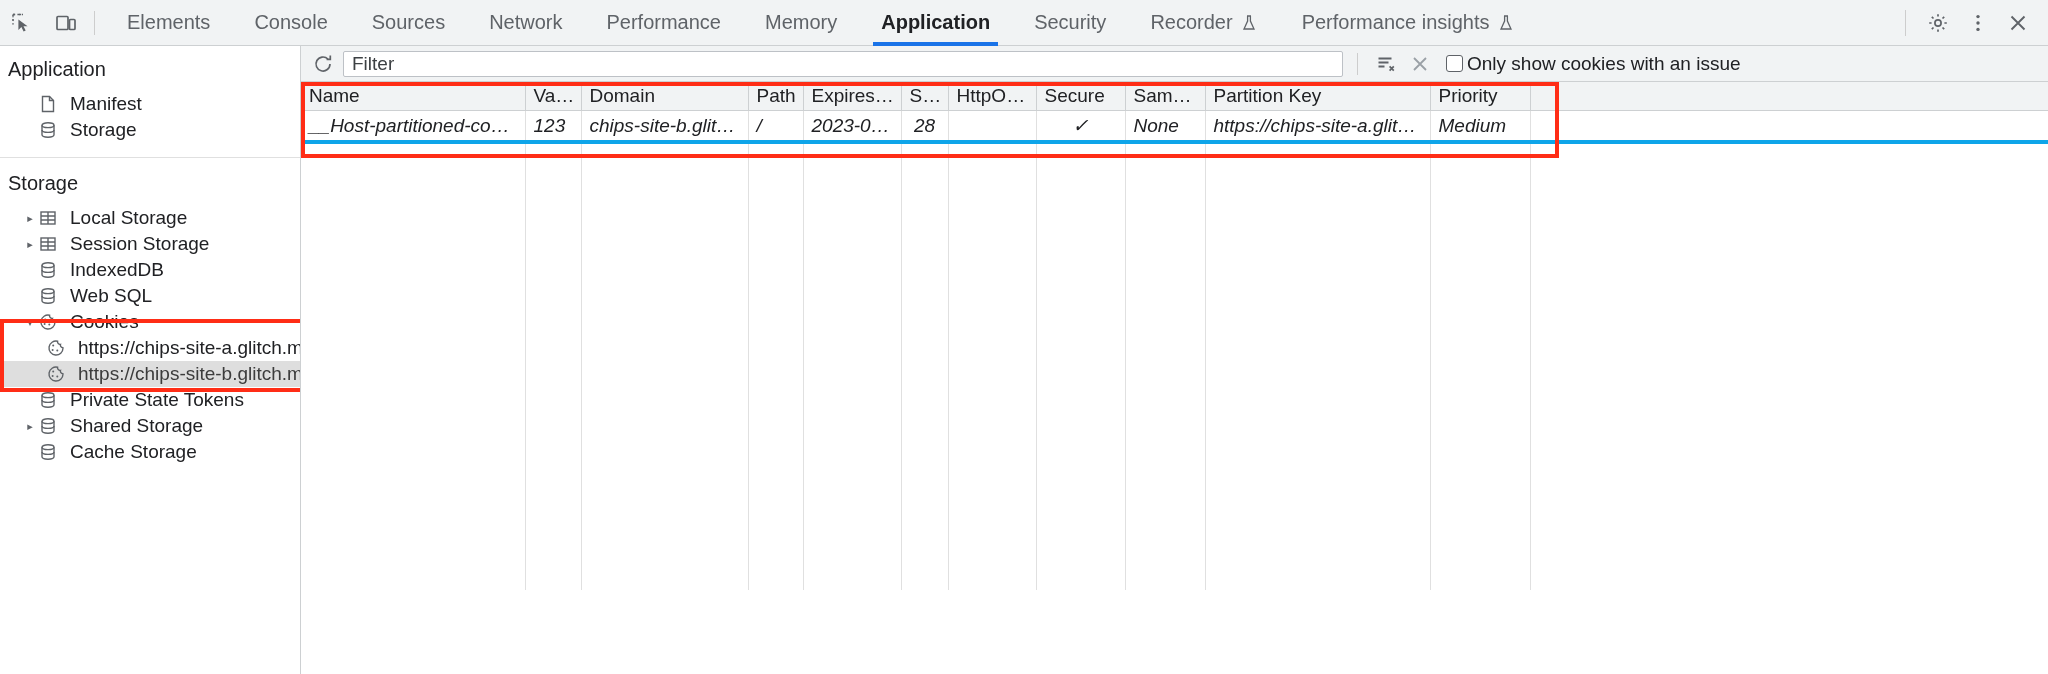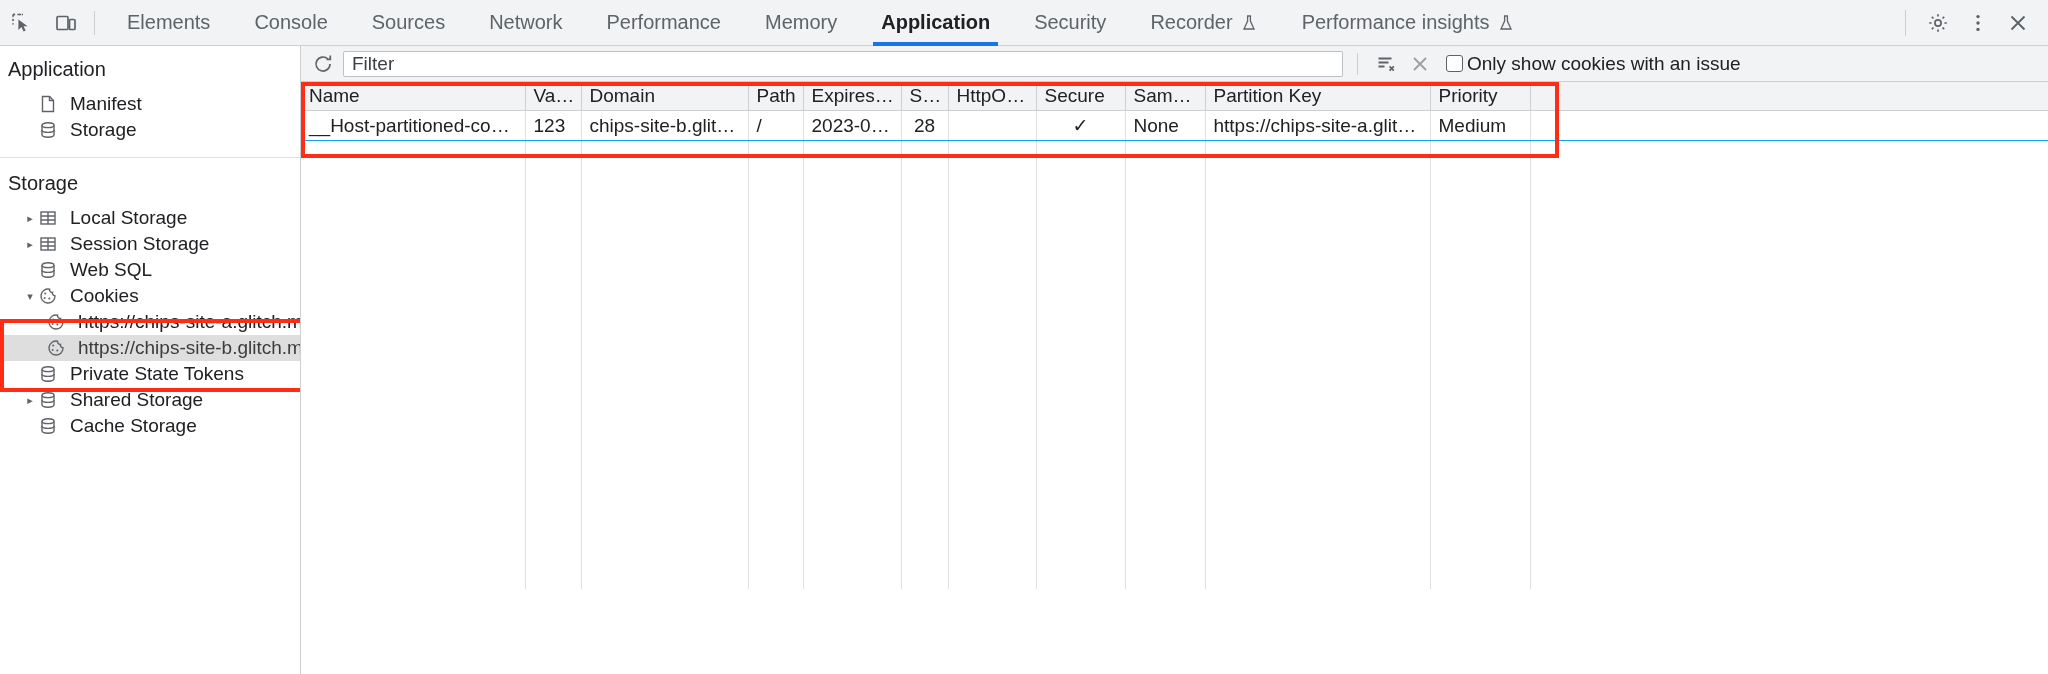--- a/index.html
+++ b/index.html
@@ -138,21 +138,21 @@
   .grid td {
     border-right: 1px solid #e0e0e0;
     font-size: 19px; color: #202124;
     padding: 3px 6px 3px 8px;
     height: 28px;
     white-space: nowrap; overflow: hidden; text-overflow: ellipsis;
     background: #fff;
   }
   .grid td.center { text-align: center; padding-left: 0; padding-right: 0; }
   .grid tr.filler td { height: 28px; border-bottom: none; }
-  .grid tr.data-row td { border-bottom: 1px solid #0ea5e9; }
+  .grid tr.data-row td { border-bottom: 4px solid #0ea5e9; font-style: italic; }
 
   .grid-highlight {
     position: absolute;
     border: 4px solid #ff2d16;
     pointer-events: none;
   }
 </style>
 </head>
 <body>
 
@@ -292,20 +292,31 @@
         <span class="twisty">▸</span>
         <span class="ti-icon">
           <svg width="20" height="20" viewBox="0 0 20 20" fill="none" stroke="#5f6368" stroke-width="1.4">
             <rect x="3" y="4" width="14" height="12"></rect>
               <path d="M3 8h14M3 12h14M10 4v12"></path>
           </svg>
         </span>
         <span class="ti-label">Session Storage</span>
       </div>
 
+      <div class="tree-item indent1">
+        <span class="twisty spacer">▸</span>
+        <span class="ti-icon">
+          <svg width="20" height="20" viewBox="0 0 20 20" fill="none" stroke="#5f6368" stroke-width="1.4">
+            <ellipse cx="10" cy="5.2" rx="6" ry="2.4"></ellipse>
+            <path d="M4 5.2v9.6c0 1.3 2.7 2.4 6 2.4s6-1.1 6-2.4V5.2"></path>
+            <path d="M4 10c0 1.3 2.7 2.4 6 2.4s6-1.1 6-2.4"></path>
+          </svg>
+        </span>
+        <span class="ti-label">IndexedDB</span>
+      </div>
 
       <div class="tree-item indent1">
         <span class="twisty spacer">▸</span>
         <span class="ti-icon">
           <svg width="20" height="20" viewBox="0 0 20 20" fill="none" stroke="#5f6368" stroke-width="1.4">
             <ellipse cx="10" cy="5.2" rx="6" ry="2.4"></ellipse>
             <path d="M4 5.2v9.6c0 1.3 2.7 2.4 6 2.4s6-1.1 6-2.4V5.2"></path>
             <path d="M4 10c0 1.3 2.7 2.4 6 2.4s6-1.1 6-2.4"></path>
           </svg>
         </span>

